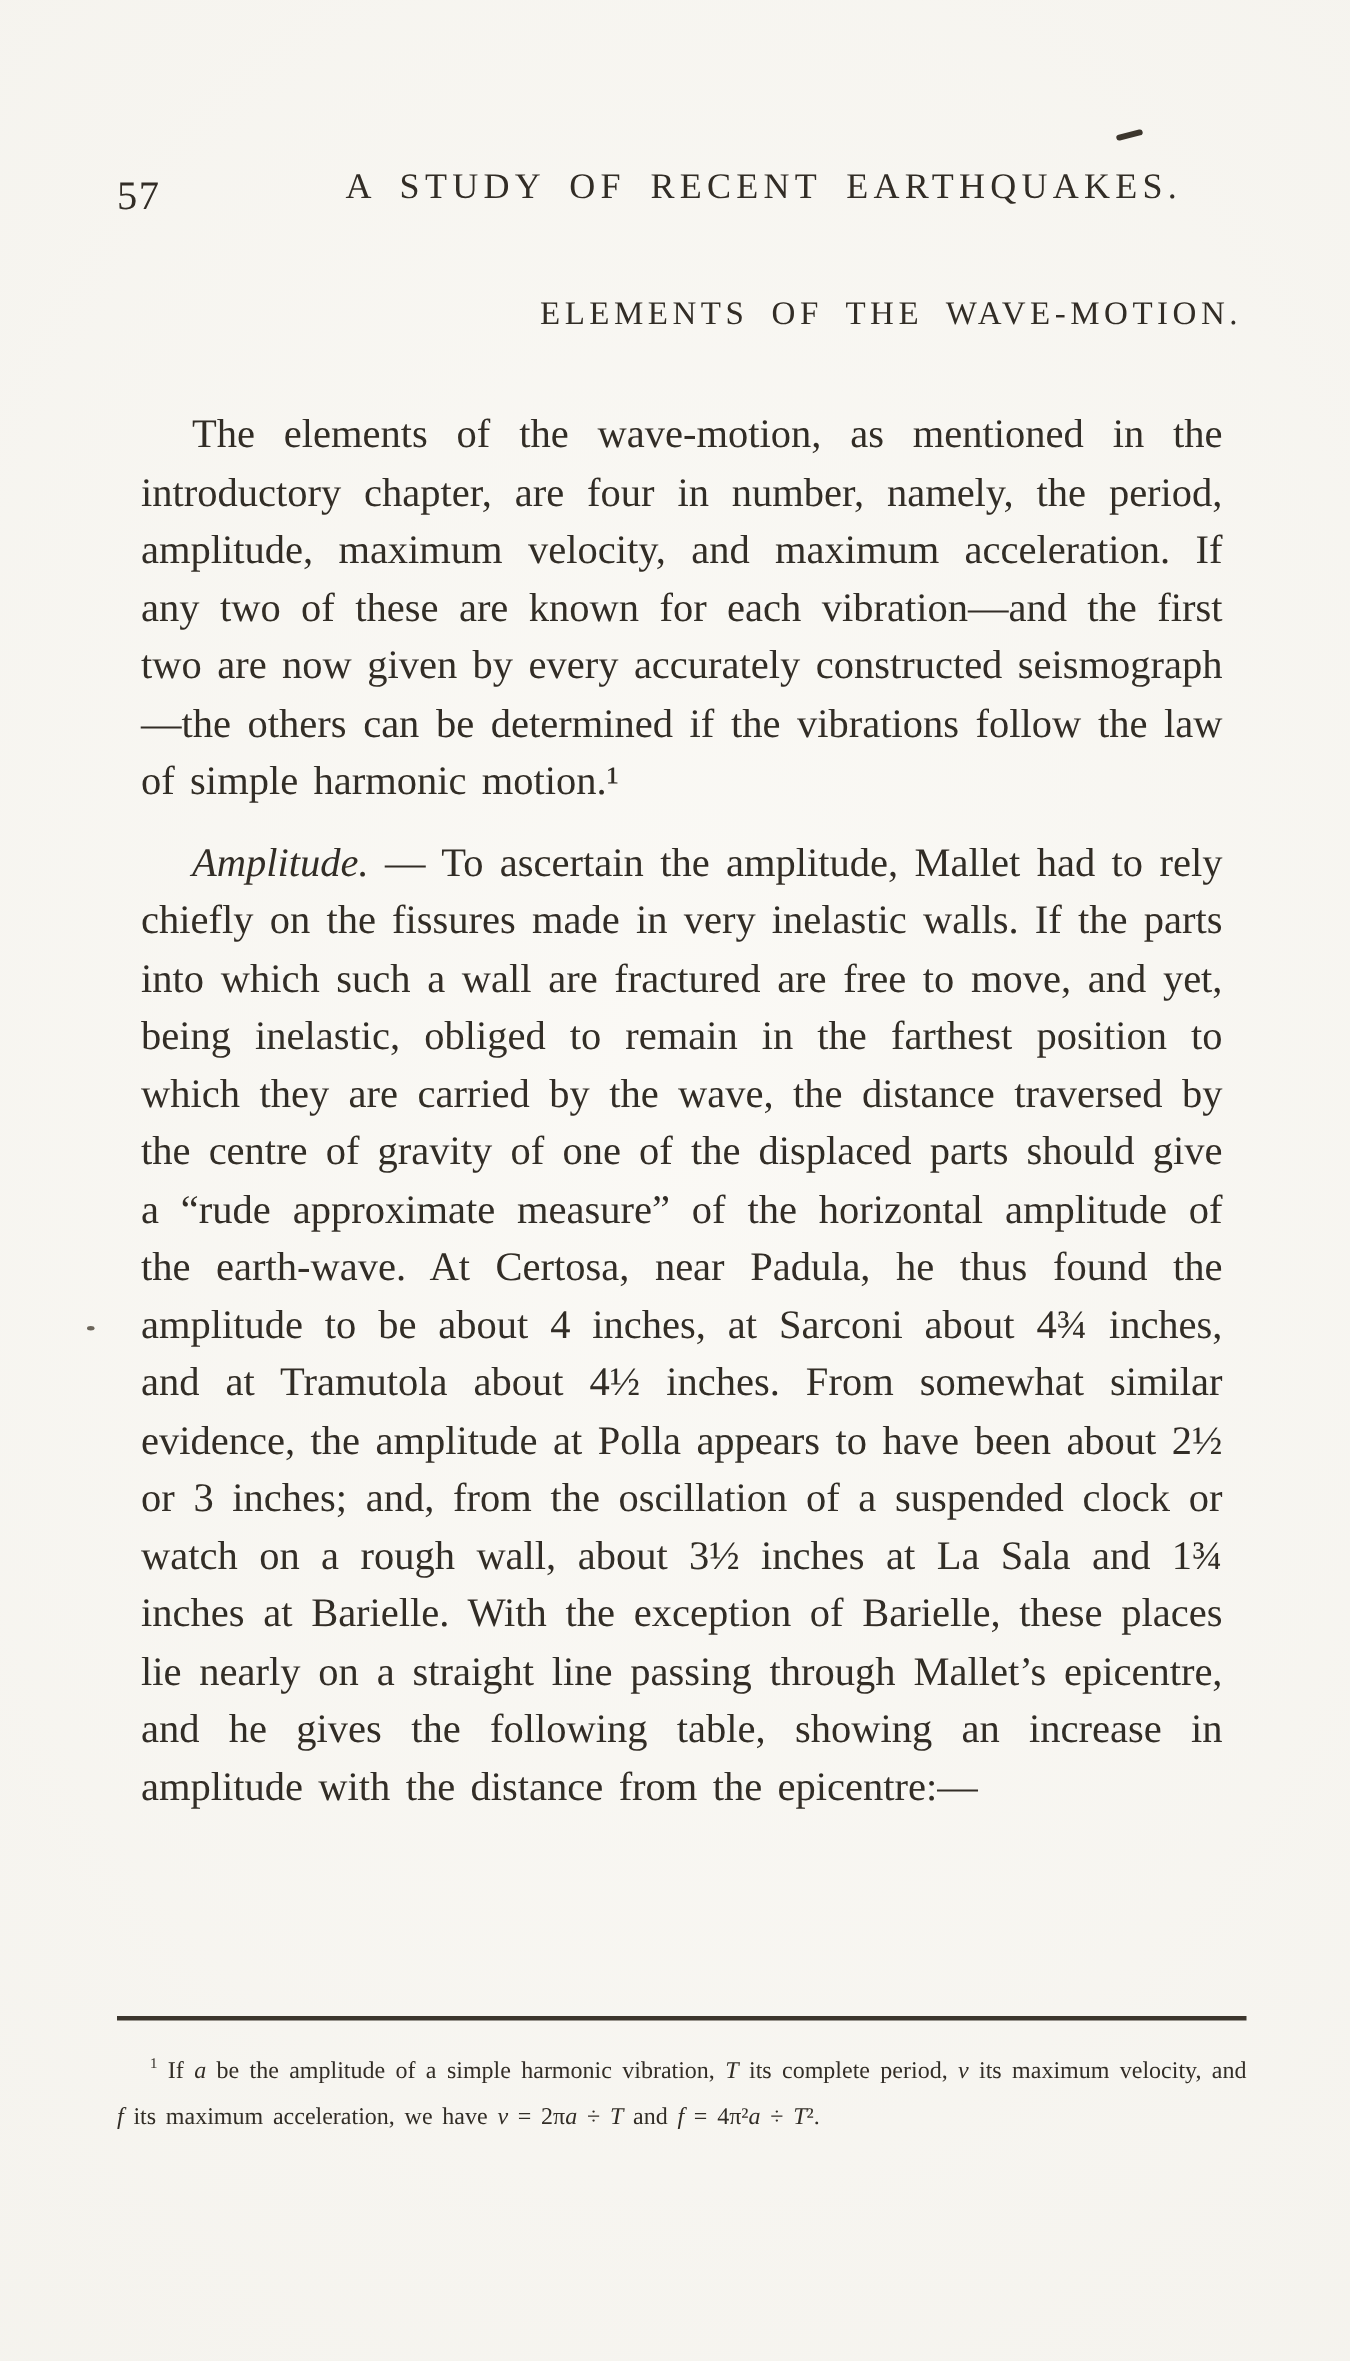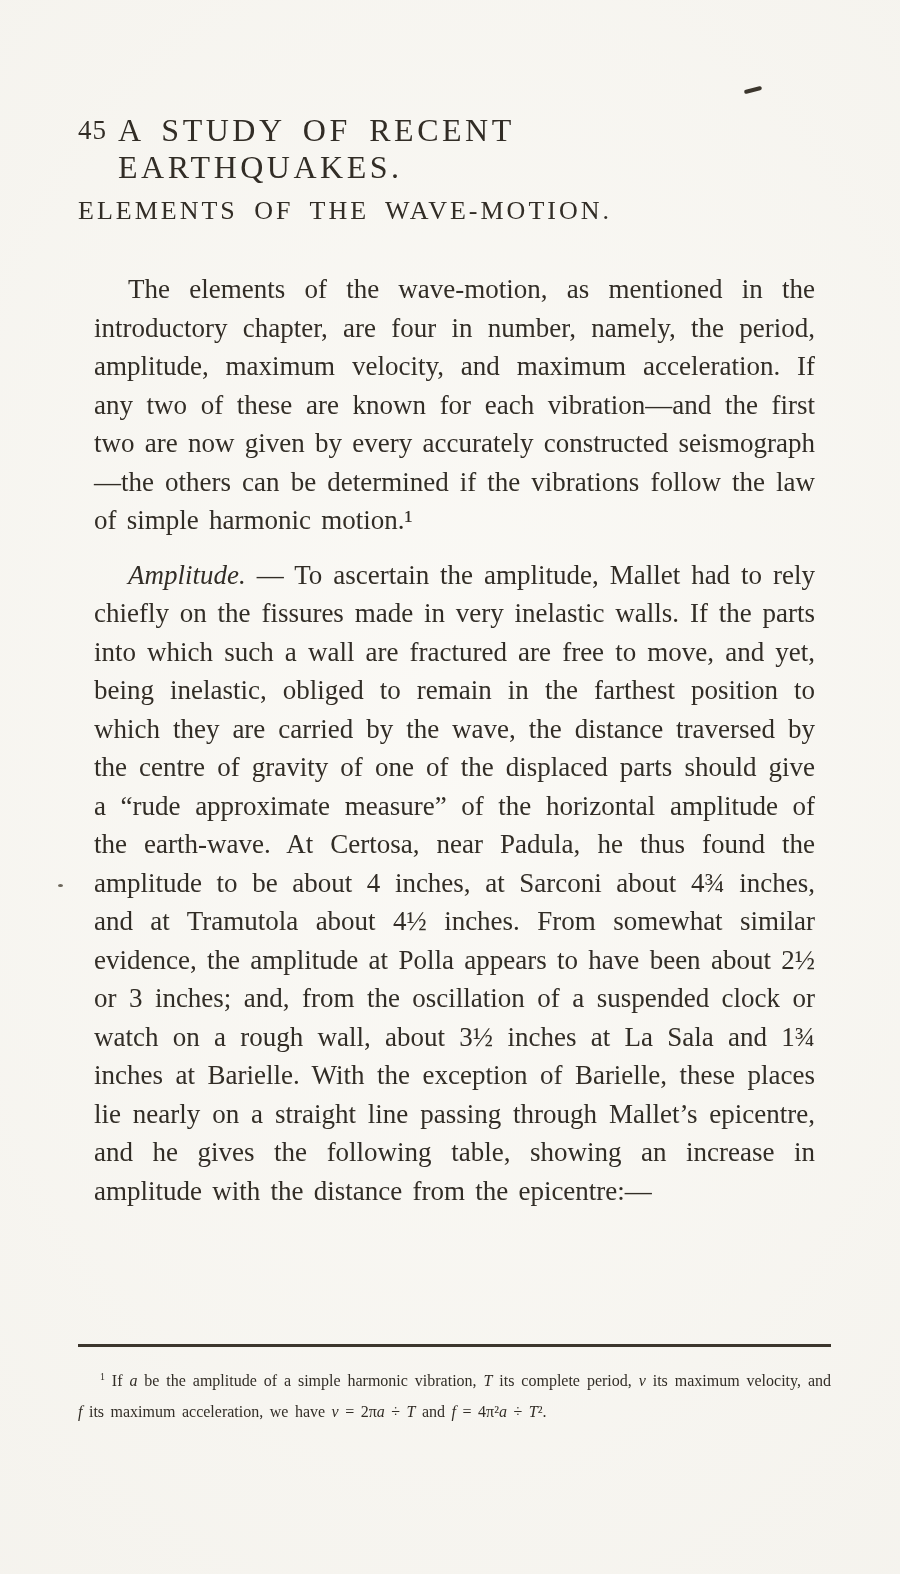--- a/index.html
+++ b/index.html
@@ -50,33 +50,33 @@
     left: 0;
     top: 3px;
     font-size: 27px;
     letter-spacing: 1px;
   }
   .running-header {
     position: absolute;
     left: 40px;
     right: 40px;
     top: 0;
-    text-align: left;
-    font-size: 32px;
+    text-align: right;
+    font-size: 24px;
     letter-spacing: 3.5px;
     word-spacing: 7px;
   }
   .section-heading {
     position: absolute;
     top: 196px;
     left: 78px;
     right: 72px;
     margin: 0;
-    text-align: left;
-    font-size: 26px;
+    text-align: right;
+    font-size: 22px;
     font-weight: normal;
     letter-spacing: 3px;
     word-spacing: 7px;
   }
   .body-text {
     position: absolute;
     top: 254px;
     left: 78px;
     width: 753px;
     font-size: 27px;
@@ -117,21 +117,21 @@
 </style>
 </head>
 <body>
 
 <div class="page">
 
   <div class="scan-artifact"></div>
   <div class="margin-dot"></div>
 
   <header class="page-header">
-    <span class="page-number">45</span>
+    <span class="page-number">57</span>
     <span class="running-header">A STUDY OF RECENT EARTHQUAKES.</span>
   </header>
 
   <h1 class="section-heading">ELEMENTS OF THE WAVE-MOTION.</h1>
 
   <main class="body-text">
       <p class="para">The elements of the wave-motion, as mentioned in the introductory chapter, are four in number, namely, the period, amplitude, maximum velocity, and maximum acceleration.  If any two of these are known for each vibration—and the first two are now given by every accurately constructed seismograph—the others can be determined if the vibrations follow the law of simple harmonic motion.¹</p>
       <p class="para"><em>Amplitude.</em> — To ascertain the amplitude, Mallet had to rely chiefly on the fissures made in very inelastic walls.  If the parts into which such a wall are fractured are free to move, and yet, being inelastic, obliged to remain in the farthest position to which they are carried by the wave, the distance traversed by the centre of gravity of one of the displaced parts should give a “rude approximate measure” of the horizontal amplitude of the earth-wave.  At Certosa, near Padula, he thus found the amplitude to be about 4 inches, at Sarconi about 4¾ inches, and at Tramutola about 4½ inches.  From somewhat similar evidence, the amplitude at Polla appears to have been about 2½ or 3 inches; and, from the oscillation of a suspended clock or watch on a rough wall, about 3½ inches at La Sala and 1¾ inches at Barielle.  With the exception of Barielle, these places lie nearly on a straight line passing through Mallet’s epicentre, and he gives the following table, showing an increase in amplitude with the distance from the epicentre:—</p>
     </main>
 

